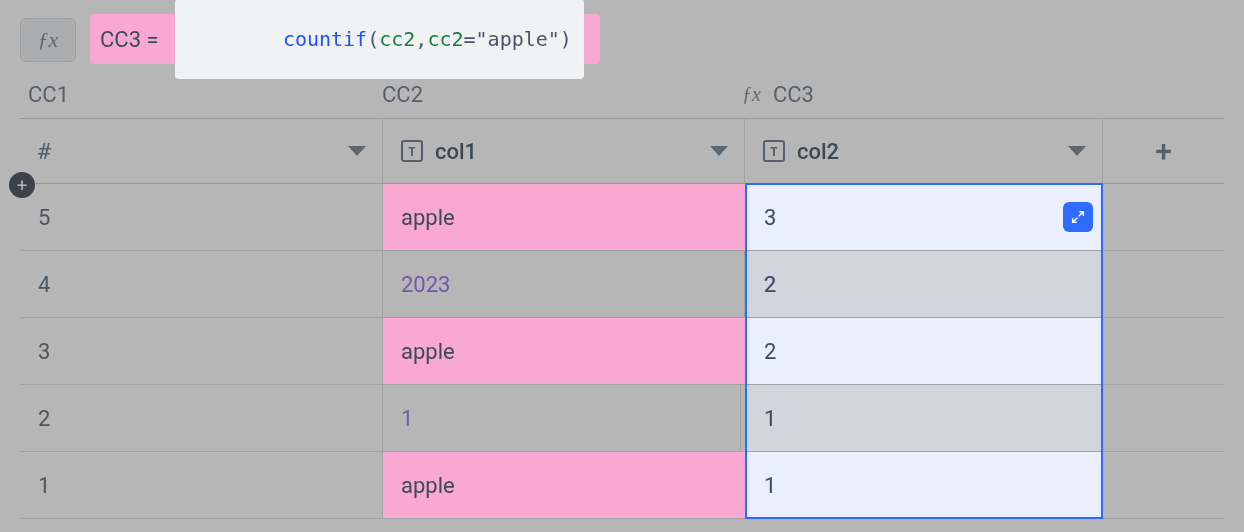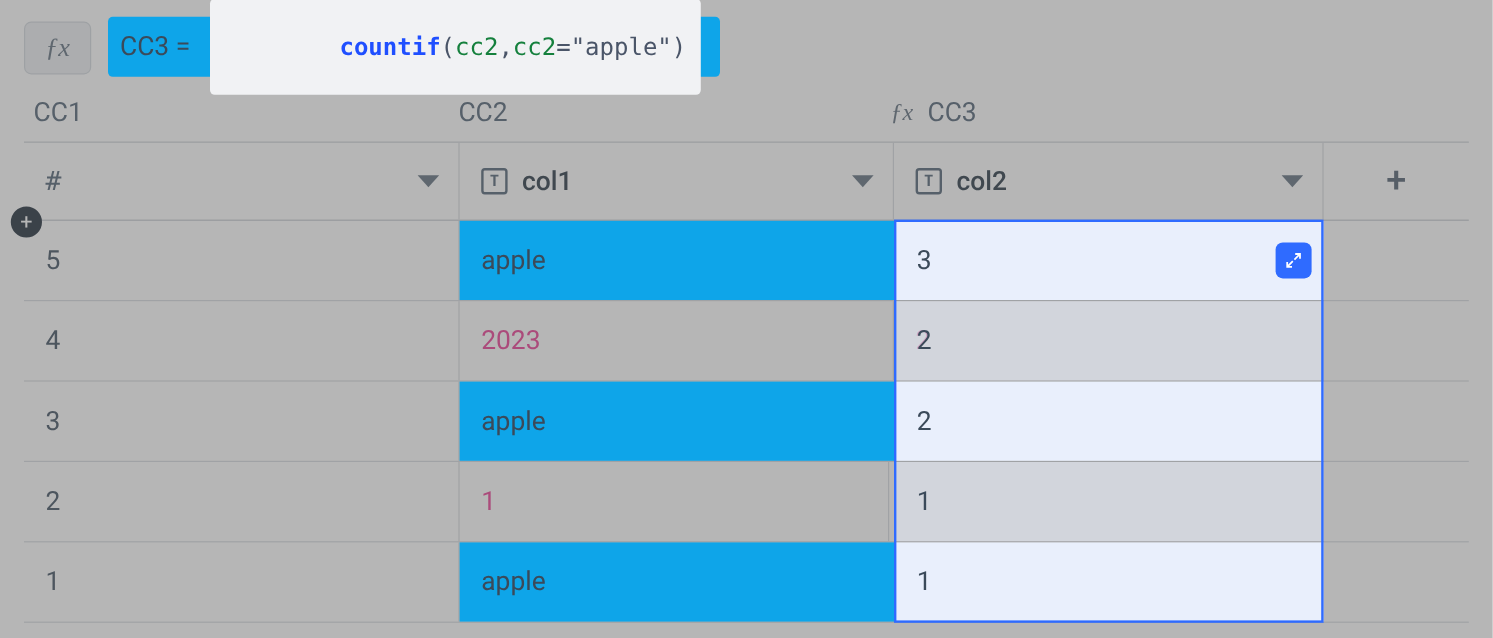--- a/index.html
+++ b/index.html
@@ -40,21 +40,21 @@
   }
   .code-area {
     margin-left: 16px;
     background: #f1f2f4;
     border-radius: 4px;
     padding: 4px 12px;
     font-family: "SFMono-Regular", Menlo, Consolas, monospace;
     font-size: 20px;
     white-space: pre;
   }
-  .tok-func  { color:#1f4fff; font-weight:700; }
+  .tok-func  { color:#1f4fff; font-weight:400; }
   .tok-paren { color:#4a5568; }
   .tok-ref   { color:#15803d; }
   .tok-punct { color:#4a5568; }
   .tok-str   { color:#4a5568; }
 
   
   .col-labels {
     position: absolute;
     left: 20px;
     right: 20px;
@@ -94,21 +94,21 @@
     background: #ffffff;
     border-bottom: 1px solid #c7ccd3;
     font-weight:500;
   }
   .cell {
     display: flex;
     align-items: center;
     padding: 0 18px;
     border-right: 1px solid #d9dde2;
     position: relative;
-    color:#ec4899;
+    color:#8b5cf6;
   }
   .col-a { width: 363px; }
   .col-b { width: 362px; }
   .col-c { width: 358px; }
   .col-add { flex:1; justify-content:center; border-right:none; }
 
   .header-row .cell { font-size: 22px; color:#34424f; }
   .hash {
     font-family: "SFMono-Regular", Menlo, monospace;
     color:#5b6b7c;
@@ -179,21 +179,21 @@
   }
   
   .highlight-layer {
     position:absolute;
     inset:0;
     z-index: 20;
     pointer-events:none;
   }
   .hl {
     position:absolute;
-    background:#0ea5e9;
+    background:#f9a8d4;
     display:flex;
     align-items:center;
     font-size:22px;
     color:#3b4a5a;
   }
   .hl.blue { background:#e9effc; }
   .hl.shade { background:rgba(233,239,252,0.55); }
   .hl .inner { padding-left:18px; width:100%; }
 
   .col-c-outline {

